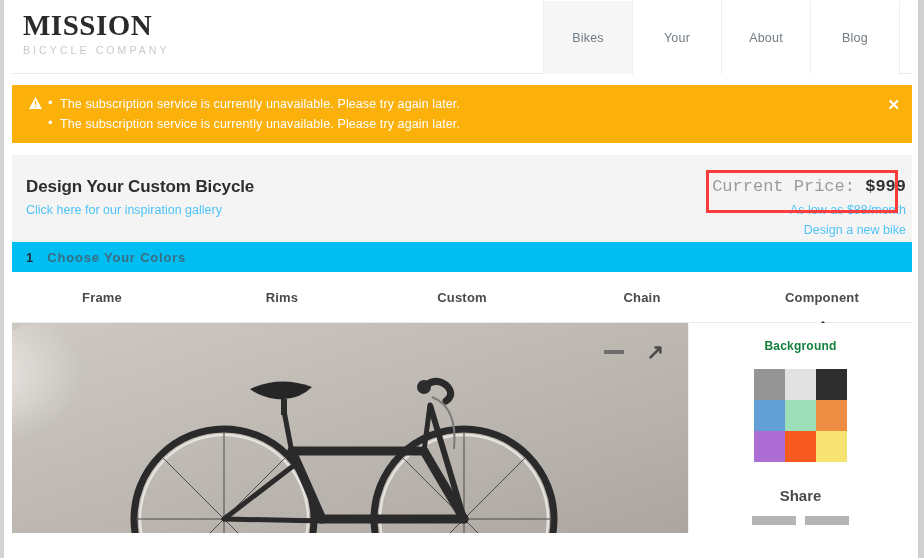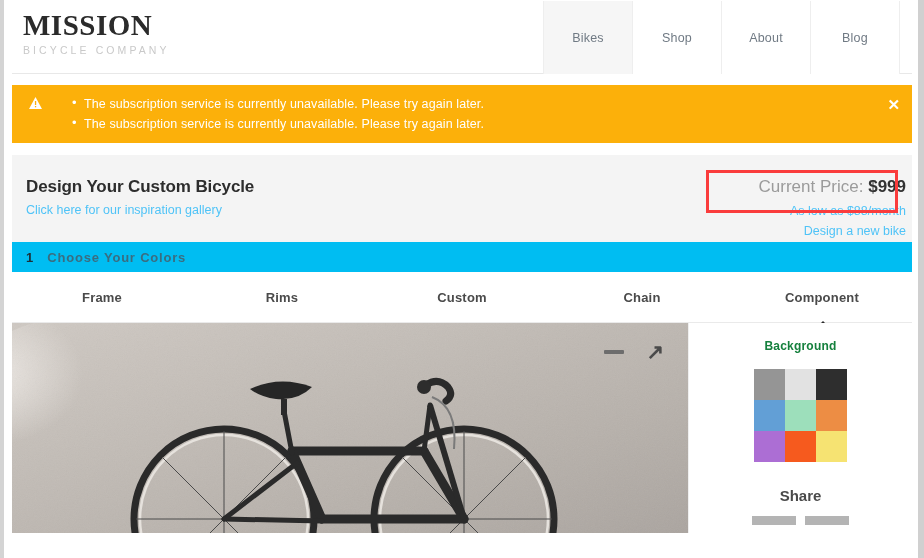--- a/index.html
+++ b/index.html
@@ -110,21 +110,20 @@
   .nav-item.last { border-right: none; }
 
   
   .alert {
     position: relative;
     margin-top: 11px;
     height: 58px;
     background: #fcb00a;
     padding: 9px 14px 0 12px;
     display: flex;
-    gap: 24px;
   }
   .alert-icon {
     width: 22px;
     padding-top: 3px;
     flex: 0 0 22px;
     color: #ffffff;
     font-size: 13px;
     text-align: center;
     line-height: 1;
   }
@@ -179,20 +178,21 @@
   }
   .price-block {
     position: absolute;
     right: 6px; top: 22px;
     text-align: right;
   }
   .price-line {
     font-size: 17px;
     color: #9b9b9b;
     white-space: nowrap;
+    font-family: Liberation Mono, monospace;
   }
   .price-amount {
     color: #333333;
     font-weight: bold;
   }
   .price-sub, .new-bike-link {
     display: block;
     font-size: 12.5px;
     color: #4fc3f7;
     margin-top: 7px;
@@ -348,21 +348,21 @@
     <div class="site-header">
       <a class="logo">
         <span class="logo-main">MISSION</span>
         <span class="logo-sub">BICYCLE COMPANY</span>
       </a>
       <nav class="main-nav">
         <div class="nav-item active">
           <span class="nav-label">Bikes</span>
         </div>
         <div class="nav-item">
-          <span class="nav-label">Shop</span>
+          <span class="nav-label">Your</span>
         </div>
         <div class="nav-item">
           <span class="nav-label">About</span>
         </div>
         <div class="nav-item">
           <span class="nav-label">Blog</span>
         </div>
       </nav>
     </div>
 

